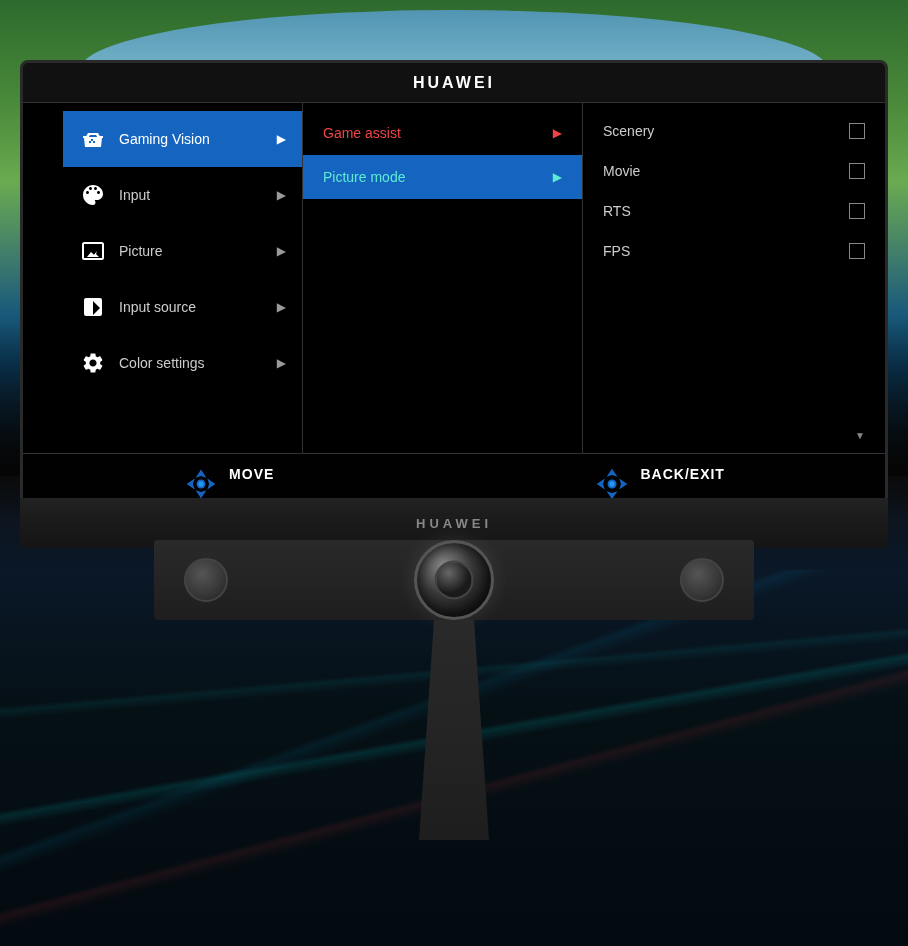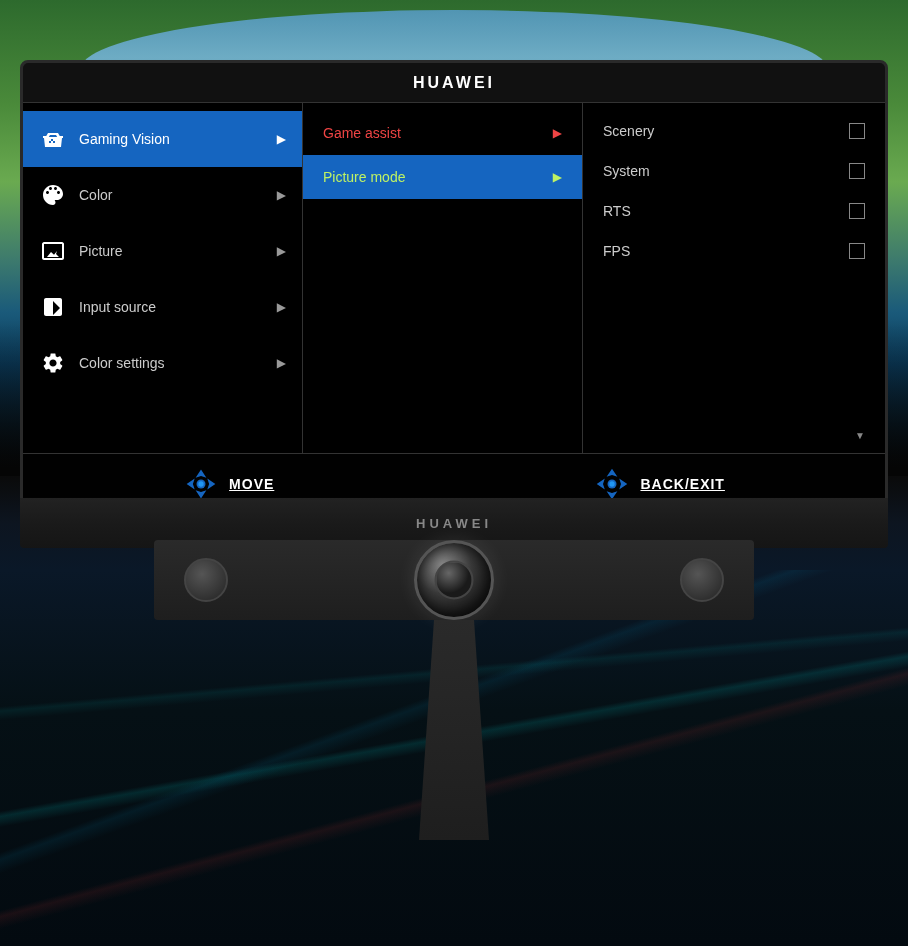--- a/index.html
+++ b/index.html
@@ -103,20 +103,21 @@
       padding: 8px 0;
     }
 
     .menu-item {
       display: flex;
       align-items: center;
       padding: 14px 16px;
       color: #ccc;
       cursor: pointer;
       position: relative;
+      margin-left: 40px;
     }
     .menu-item.active {
       background: #1565C0;
       color: #fff;
     }
     .menu-item .item-icon {
       width: 28px;
       height: 28px;
       margin-right: 12px;
       display: flex;
@@ -151,21 +152,21 @@
       color: #ef4444;
       cursor: pointer;
       font-size: 14px;
     }
     .sub-menu-item .sub-arrow {
       margin-left: auto;
       font-size: 12px;
     }
     .sub-menu-item.active {
       background: #1565C0;
-      color: #bef264;
+      color: #5eead4;
     }
 
     
     .right-panel {
       flex: 1;
       background: rgba(0,0,0,0.88);
       padding: 8px 0;
       position: relative;
     }
 
@@ -200,27 +201,25 @@
       background: rgba(0,0,0,0.95);
       height: 60px;
       display: flex;
       align-items: center;
       justify-content: space-around;
       border-top: 1px solid #333;
     }
 
     .nav-item {
       display: flex;
-      align-items: center;
       gap: 10px;
       color: #fff;
       font-size: 14px;
       font-weight: bold;
       letter-spacing: 1px;
-      text-decoration: underline;
     }
     .monitor-bezel-bottom {
       position: absolute;
       top: 498px;
       left: 20px;
       right: 20px;
       height: 50px;
       background: linear-gradient(180deg, #222 0%, #1a1a1a 50%, #151515 100%);
       z-index: 10;
       display: flex;
@@ -348,21 +347,21 @@
         <span class="item-label">Gaming Vision</span>
         <span class="arrow">▶</span>
       </div>
 
       <div class="menu-item">
         <div class="item-icon">
           <svg class="icon-svg" viewBox="0 0 24 24">
             <path d="M12 2C6.49 2 2 6.49 2 12s4.49 10 10 10c1.38 0 2.5-1.12 2.5-2.5 0-.61-.23-1.2-.64-1.67-.08-.1-.13-.21-.13-.33 0-.28.22-.5.5-.5H16c3.31 0 6-2.69 6-6 0-4.96-4.49-9-10-9zm-5.5 9c-.83 0-1.5-.67-1.5-1.5S5.67 8 6.5 8 8 8.67 8 9.5 7.33 11 6.5 11zm3-4C8.67 7 8 6.33 8 5.5S8.67 4 9.5 4s1.5.67 1.5 1.5S10.33 7 9.5 7zm5 0c-.83 0-1.5-.67-1.5-1.5S13.67 4 14.5 4s1.5.67 1.5 1.5S15.33 7 14.5 7zm3 4c-.83 0-1.5-.67-1.5-1.5S16.67 8 17.5 8s1.5.67 1.5 1.5S18.33 11 17.5 11z"></path>
           </svg>
         </div>
-        <span class="item-label">Color</span>
+        <span class="item-label">Input</span>
         <span class="arrow">▶</span>
       </div>
 
       <div class="menu-item">
         <div class="item-icon">
           <svg class="icon-svg" viewBox="0 0 24 24">
             <path d="M21 3H3C2 3 1 4 1 5v14c0 1.1.9 2 2 2h18c1 0 2-1 2-2V5c0-1-1-2-2-2zm0 16H3V5h18v14zm-5-7l-3 3.72L10 13l-4 5h12l-3-3z"></path>
           </svg>
         </div>
         <span class="item-label">Picture</span>
@@ -400,21 +399,21 @@
         <span class="sub-arrow">▶</span>
       </div>
     </div>
 
     <div class="right-panel">
       <div class="option-item">
         <span>Scenery</span>
         <div class="checkbox"></div>
       </div>
       <div class="option-item">
-        <span>System</span>
+        <span>Movie</span>
         <div class="checkbox"></div>
       </div>
       <div class="option-item">
         <span>RTS</span>
         <div class="checkbox"></div>
       </div>
       <div class="option-item">
         <span>FPS</span>
         <div class="checkbox"></div>
       </div>

